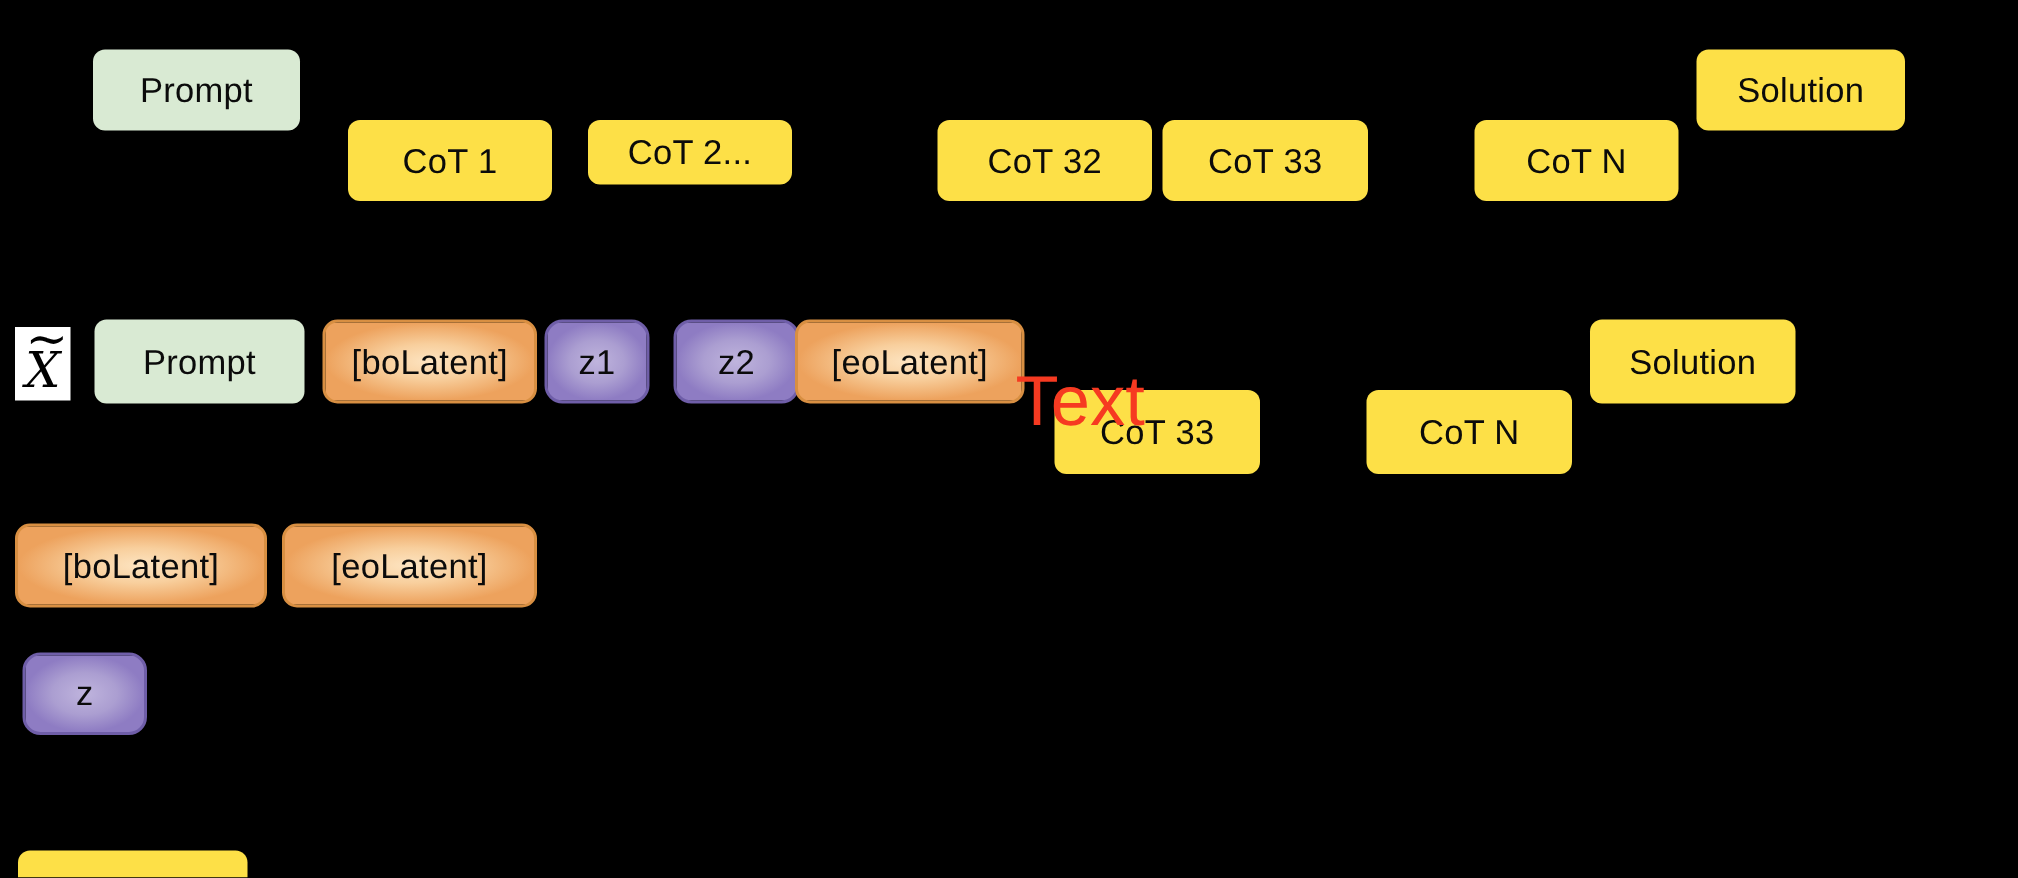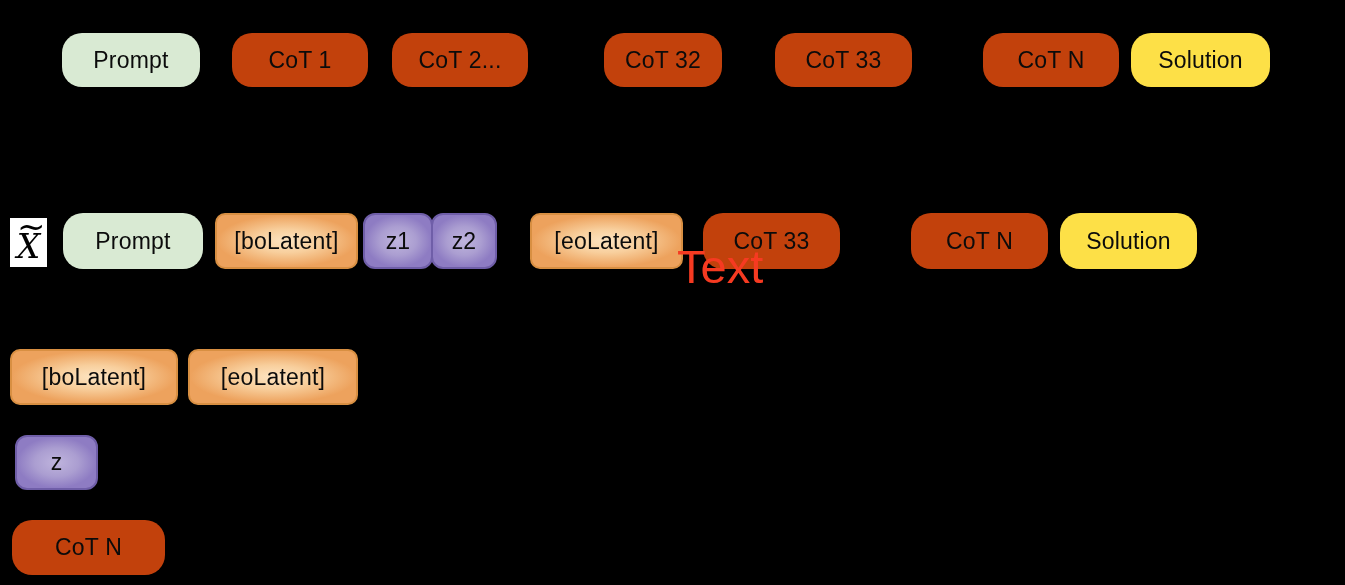--- a/index.html
+++ b/index.html
@@ -2,25 +2,25 @@
 <html><head>
 <meta charset="utf-8">
 <style>
   html,body{margin:0;padding:0;background:#000;}
   #stage{
     position:relative;width:1345px;height:585px;background:#000000;
     overflow:hidden;font-family:"Liberation Sans",sans-serif;
   }
   .token{
     position:absolute;display:flex;align-items:center;justify-content:center;
-    font-size:23px;color:#0b0b0b;border-radius:20px;box-sizing:border-box;
+    font-size:23px;color:#0b0b0b;border-radius:8px;box-sizing:border-box;
     white-space:nowrap;letter-spacing:0.2px;
   }
   .token.green{background:#d9ead3;}
-  .token.blue{background:#c2410c;}
+  .token.blue{background:#fde047;margin-top:47px;}
   .token.pink{background:#fde047;}
   .token.orange{
     background:radial-gradient(closest-side,#fde4c1 0%,#f8cf9d 45%,#eda25d 100%);
     border:2px solid #d88f42;border-radius:10px;
   }
   .token.purple{
     background:radial-gradient(closest-side,#bfb4dd 0%,#ab9ed1 55%,#8e7cc3 100%);
     border:2px solid #6f5ea8;border-radius:12px;
   }
   #x-tilde{
@@ -38,37 +38,37 @@
     color:#f63a21;font-family:"Liberation Sans",sans-serif;
   }
 </style>
 </head>
 <body>
 
 <div id="stage">
   <div id="row-original">
       <div class="token green" style="left: 62px; top: 33px; width: 138px; height: 54px;">Prompt</div>
       <div class="token blue" style="left: 232px; top: 33px; width: 136px; height: 54px;">CoT 1</div>
-      <div class="token blue" style="left: 392px; top: 33px; width: 136px; height: 54px;">CoT 2...</div>
-      <div class="token blue" style="left: 604px; top: 33px; width: 118px; height: 54px;">CoT 32</div>
+      <div class="token blue" style="left: 392px; top: 33px; width: 136px; height: 43px;">CoT 2...</div>
+      <div class="token blue" style="left: 625px; top: 33px; width: 143px; height: 54px;">CoT 32</div>
       <div class="token blue" style="left: 775px; top: 33px; width: 137px; height: 54px;">CoT 33</div>
       <div class="token blue" style="left: 983px; top: 33px; width: 136px; height: 54px;">CoT N</div>
       <div class="token pink" style="left: 1131px; top: 33px; width: 139px; height: 54px;">Solution</div>
     </div>
 
   <div id="x-tilde">
     <span class="accent">~</span>
     <span class="base">X</span>
   </div>
 
   <div id="row-latent">
       <div class="token green" style="left: 63px; top: 213px; width: 140px; height: 56px;">Prompt</div>
       <div class="token orange" style="left: 215px; top: 213px; width: 143px; height: 56px;">[boLatent]</div>
       <div class="token purple" style="left: 363px; top: 213px; width: 70px; height: 56px;">z1</div>
-      <div class="token purple" style="left: 431px; top: 213px; width: 66px; height: 56px;">z2</div>
+      <div class="token purple" style="left: 449px; top: 213px; width: 84px; height: 56px;">z2</div>
       <div class="token orange" style="left: 530px; top: 213px; width: 153px; height: 56px;">[eoLatent]</div>
       <div class="token blue" style="left: 703px; top: 213px; width: 137px; height: 56px;">CoT 33</div>
       <div class="token blue" style="left: 911px; top: 213px; width: 137px; height: 56px;">CoT N</div>
       <div class="token pink" style="left: 1060px; top: 213px; width: 137px; height: 56px;">Solution</div>
     </div>
 
   <div id="text-annotation">Text</div>
 
   <div id="legend">
       <div class="token orange" style="left: 10px; top: 349px; width: 168px; height: 56px;">[boLatent]</div>

